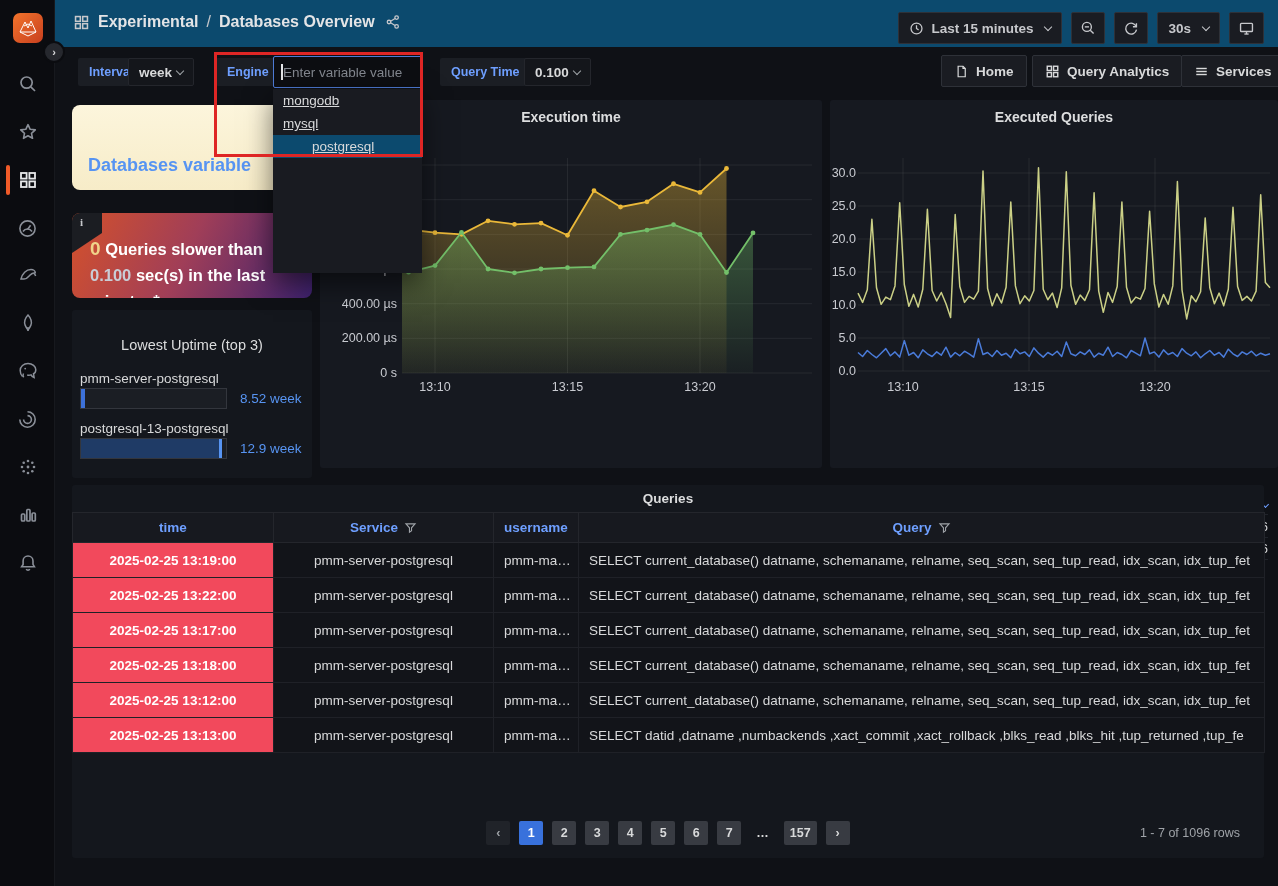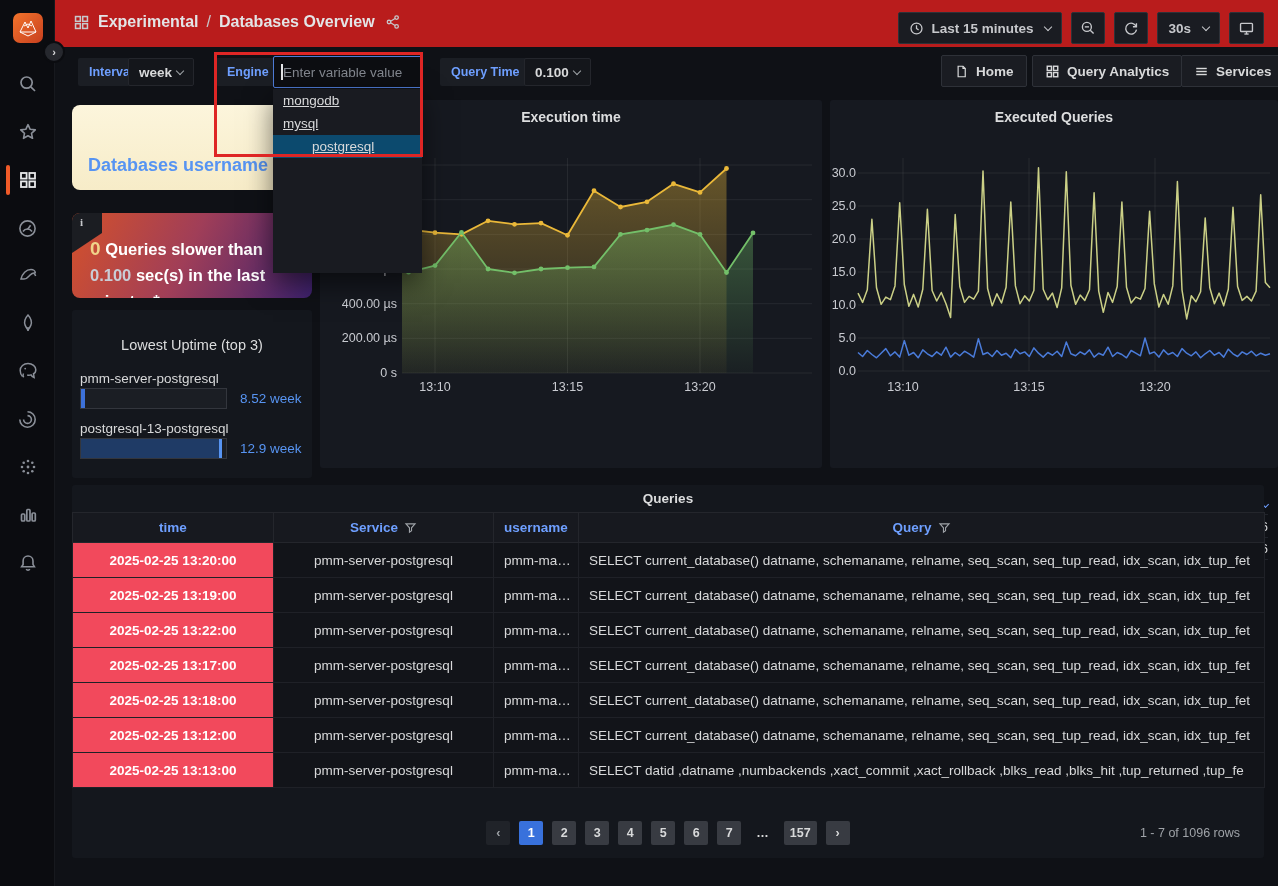--- a/index.html
+++ b/index.html
@@ -9,21 +9,21 @@
 
   
   #sidebar { position:absolute; left:0; top:0; width:55px; height:886px; background:#0B0C10; border-right:1px solid #17191E; z-index:20; }
   #logo { position:absolute; left:13px; top:13px; width:30px; height:30px; border-radius:7px; background:linear-gradient(135deg,#F2742C,#C8401F); display:flex; align-items:center; justify-content:center; }
   #side-toggle { position:absolute; left:43px; top:41px; width:22px; height:22px; border-radius:50%; background:#26282E; border:2px solid #0B0C10; color:#D8D9DA; display:flex; align-items:center; justify-content:center; z-index:30; font-size:11px; font-weight:bold; }
   .side-item { position:absolute; left:0; width:55px; height:44px; display:flex; align-items:center; justify-content:center; color:#8A8F98; cursor:pointer; }
   .side-item.active { color:#E8E9EB; }
   .side-item.active::before { content:""; position:absolute; left:6px; top:7px; width:4px; height:30px; border-radius:2px; background:#F05A28; }
 
   
-  #topbar { position:absolute; left:55px; top:0; width:1223px; height:47px; background:#b91c1c; }
+  #topbar { position:absolute; left:55px; top:0; width:1223px; height:47px; background:#0c4a6e; }
   #breadcrumb { position:absolute; left:18px; top:13px; display:flex; align-items:center; gap:8px; font-size:16px; font-weight:bold; color:#E3E4E6; }
   #breadcrumb .crumb-sep { color:#C7C8CC; font-weight:normal; }
   #top-controls { position:absolute; right:14px; top:12px; display:flex; gap:9px; align-items:center; }
   .tbtn { height:32px; background:#1A1C22; border:1px solid #2E3138; border-radius:2px; color:#C7C8CC; display:flex; align-items:center; gap:7px; padding:0 10px; font-size:13.5px; font-weight:bold; cursor:pointer; }
 
   
   .chip { position:absolute; height:28px; top:58px; background:#1B1E24; border-radius:2px; color:#6E9FFF; font-size:12.5px; font-weight:bold; display:flex; align-items:center; padding:0 11px; }
   .chip-val { position:absolute; height:28px; top:58px; background:#14161B; border:1px solid #24262C; border-radius:2px; color:#D8D9DA; font-size:13.5px; font-weight:bold; display:flex; align-items:center; padding:0 10px; cursor:pointer; }
   #engine-input { position:absolute; left:273px; top:56px; width:149px; height:32px; background:#0D0E12; border:1px solid #4E7BD6; border-radius:2px; color:#e5e5e5; font-size:13.5px; padding:0 9px; font-family:"Liberation Sans",sans-serif; }
   #engine-input::placeholder { color:#83878F; }
@@ -307,21 +307,21 @@
       <svg width="15" height="15" viewBox="0 0 20 20" fill="none" stroke="currentColor" stroke-width="1.9">
         <line x1="3" y1="6" x2="17" y2="6"></line>
         <line x1="3" y1="10" x2="17" y2="10"></line>
         <line x1="3" y1="14" x2="17" y2="14"></line>
       </svg>
     </span>
   <span>Services</span>
 </div>
 
 <div id="stat-card">
-  <div id="stat-label">Databases username</div>
+  <div id="stat-label">Databases variable</div>
 </div>
 
 <div id="slow-card">
   <div id="slow-text"><span id="slow-count">0</span><span> Queries slower than </span><span class="slow-thresh">0.100</span><span> sec(s) in the last minutes*</span></div>
   <div id="slow-corner"></div>
   <div id="slow-corner-tri"></div>
   <div id="slow-corner-i">i</div>
 </div>
 
 <div id="uptime-panel">
@@ -503,26 +503,20 @@
                 <svg width="13" height="13" viewBox="0 0 20 20" fill="none" stroke="#9FA3A8" stroke-width="1.7" style="display:block">
                   <path d="M3 4.5h14l-5.4 6v4.6l-3.2 2.2v-6.8z"></path>
                 </svg>
               </span>
             </div>
           </th>
         </tr>
       </thead>
     <tbody id="q-body">
         <tr>
-          <td class="cell-time">2025-02-25 13:20:00</td>
-          <td class="cell-service">pmm-server-postgresql</td>
-          <td class="cell-username">pmm-ma…</td>
-          <td class="cell-query">SELECT current_database() datname, schemaname, relname, seq_scan, seq_tup_read, idx_scan, idx_tup_fet</td>
-        </tr>
-        <tr>
           <td class="cell-time">2025-02-25 13:19:00</td>
           <td class="cell-service">pmm-server-postgresql</td>
           <td class="cell-username">pmm-ma…</td>
           <td class="cell-query">SELECT current_database() datname, schemaname, relname, seq_scan, seq_tup_read, idx_scan, idx_tup_fet</td>
         </tr>
         <tr>
           <td class="cell-time">2025-02-25 13:22:00</td>
           <td class="cell-service">pmm-server-postgresql</td>
           <td class="cell-username">pmm-ma…</td>
           <td class="cell-query">SELECT current_database() datname, schemaname, relname, seq_scan, seq_tup_read, idx_scan, idx_tup_fet</td>

